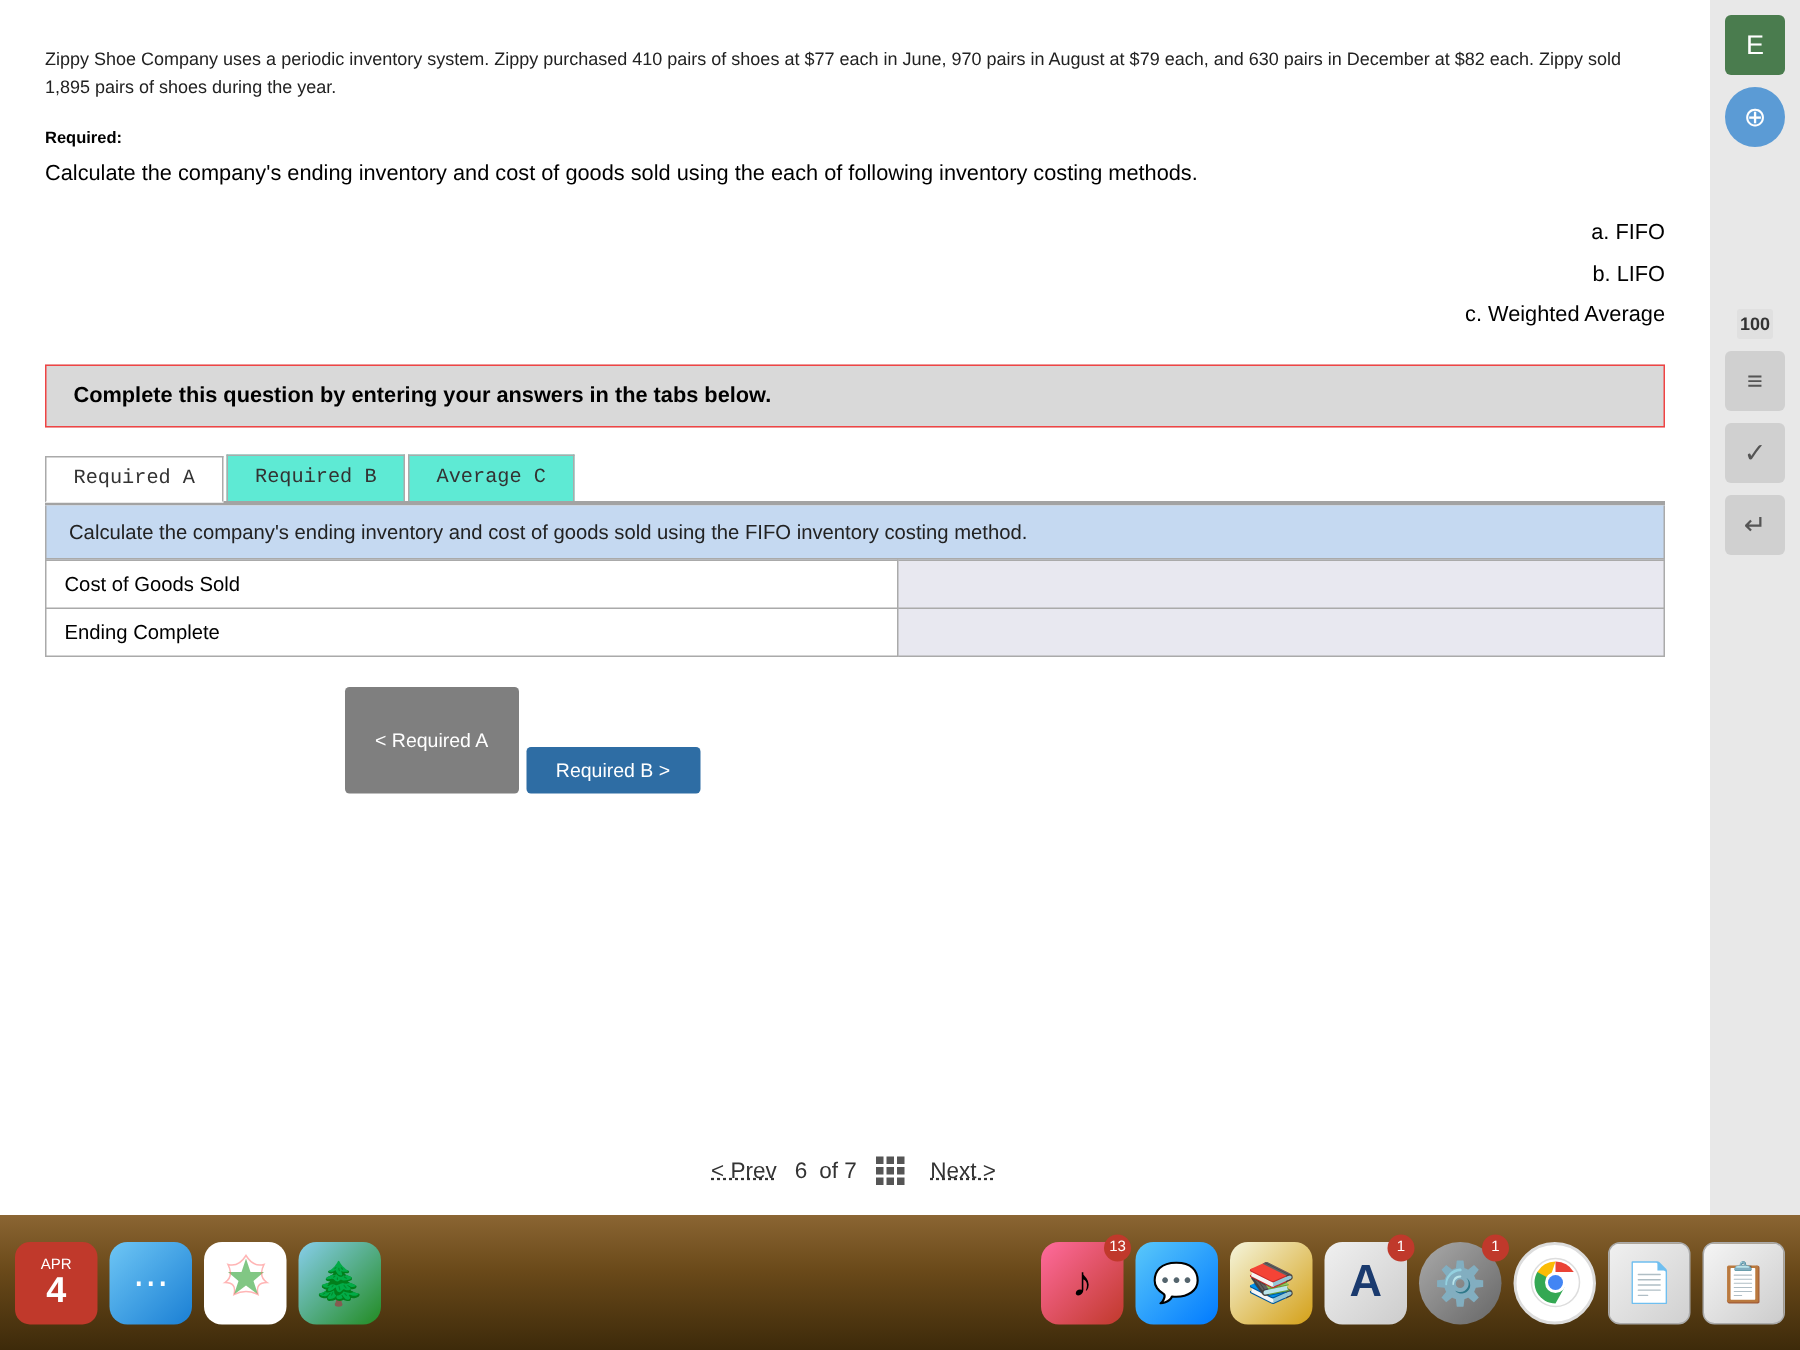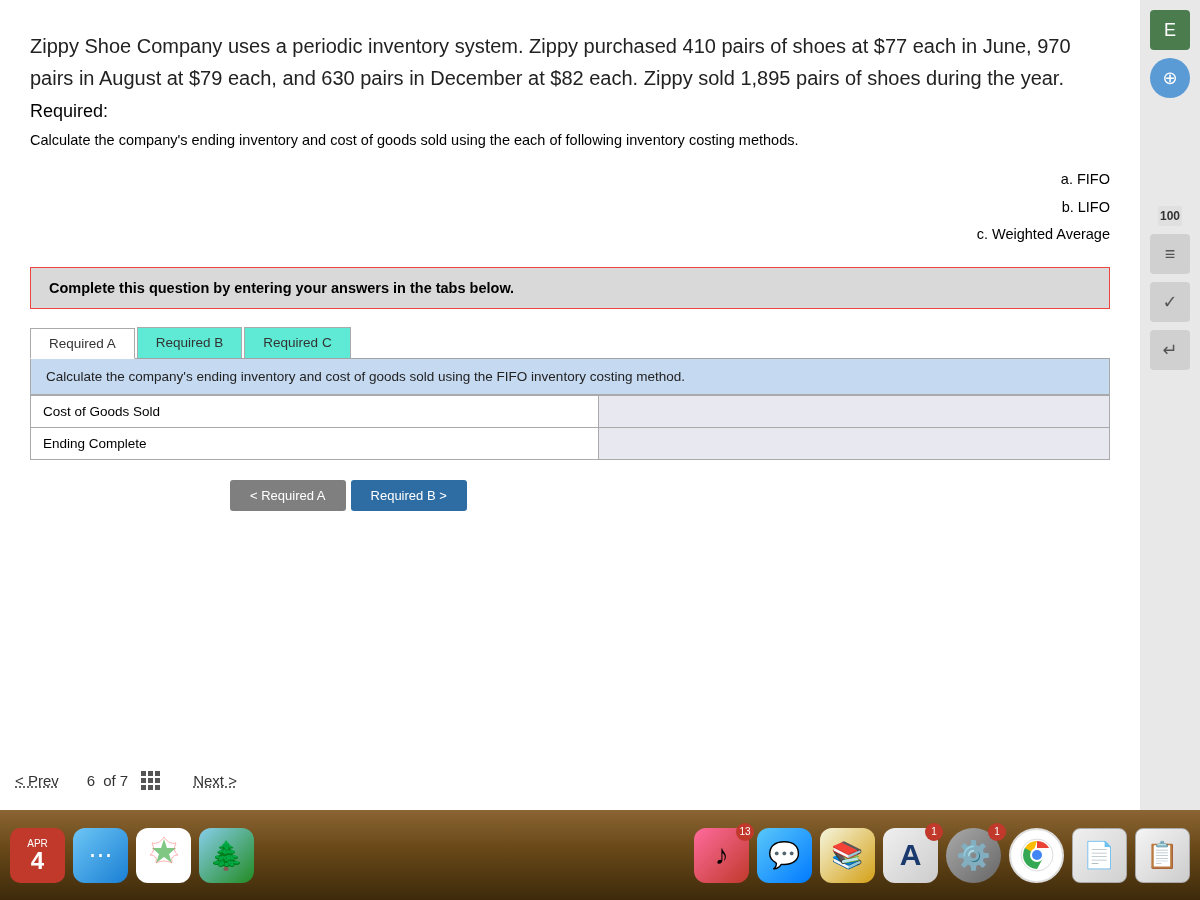--- a/index.html
+++ b/index.html
@@ -57,29 +57,29 @@
       color: white;
     }
 
     .sidebar-icon.blue-circle {
       background: #5b9bd5;
       color: white;
       border-radius: 50%;
     }
 
     .problem-text {
-      font-size: 20px;
+      font-size: 12px;
       line-height: 1.6;
       color: #222;
-      margin-bottom: 7px;
+      margin-bottom: 18px;
     }
 
     .required-label {
-      font-weight: normal;
-      font-size: 18px;
+      font-weight: bold;
+      font-size: 11px;
       margin-bottom: 10px;
     }
 
     .calculate-text {
       font-size: 14.5px;
       margin-bottom: 18px;
     }
 
     .methods-list {
       font-size: 14.5px;
@@ -93,22 +93,23 @@
       padding: 12px 18px;
       font-size: 14.5px;
       font-weight: bold;
       margin-bottom: 18px;
       border: 1px solid #ef4444;
     }
 
     
     .tabs-container {
       display: flex;
-      border-bottom: 1px solid #a3a3a3;
+      border-bottom: 3px solid #a3a3a3;
       margin-bottom: 0;
+      font-family: Liberation Mono, monospace;
     }
 
     .tab {
       padding: 7px 18px;
       border: 1px solid #aaa;
       border-bottom: none;
       background: #5eead4;
       cursor: pointer;
       font-size: 13.5px;
       margin-right: 2px;
@@ -178,31 +179,33 @@
       padding: 8px 20px;
       background: #2e6da4;
       color: white;
       border: none;
       font-size: 13px;
       cursor: pointer;
       border-radius: 3px;
       display: flex;
       align-items: flex-start;
       gap: 5px;
+      margin-top: 40px;
     }
 
     
     .bottom-nav {
       position: absolute;
       bottom: 95px;
       left: 0;
       width: 1138px;
       display: flex;
       align-items: center;
-      gap: 28px;
+      justify-content: center;
+      gap: 12px;
       padding: 15px;
     }
 
     .btn-prev {
       display: flex;
       align-items: center;
       gap: 5px;
       font-size: 15px;
       color: #333;
       background: none;
@@ -313,21 +316,21 @@
     <div>c. Weighted Average</div>
   </div>
 
   <div class="complete-question-box">
     <span>Complete this question by entering your answers in the tabs below.</span>
   </div>
 
   <div class="tabs-container">
     <div class="tab active">Required A</div>
     <div class="tab">Required B</div>
-    <div class="tab">Required C</div>
+    <div class="tab">Average C</div>
   </div>
 
   <div class="instruction-bar">
     <span>Calculate the company's ending inventory and cost of goods sold using the FIFO inventory costing method.</span>
   </div>
 
   <table class="inventory-table">
     <tbody>
         <tr>
       <td>Cost of Goods Sold</td>

